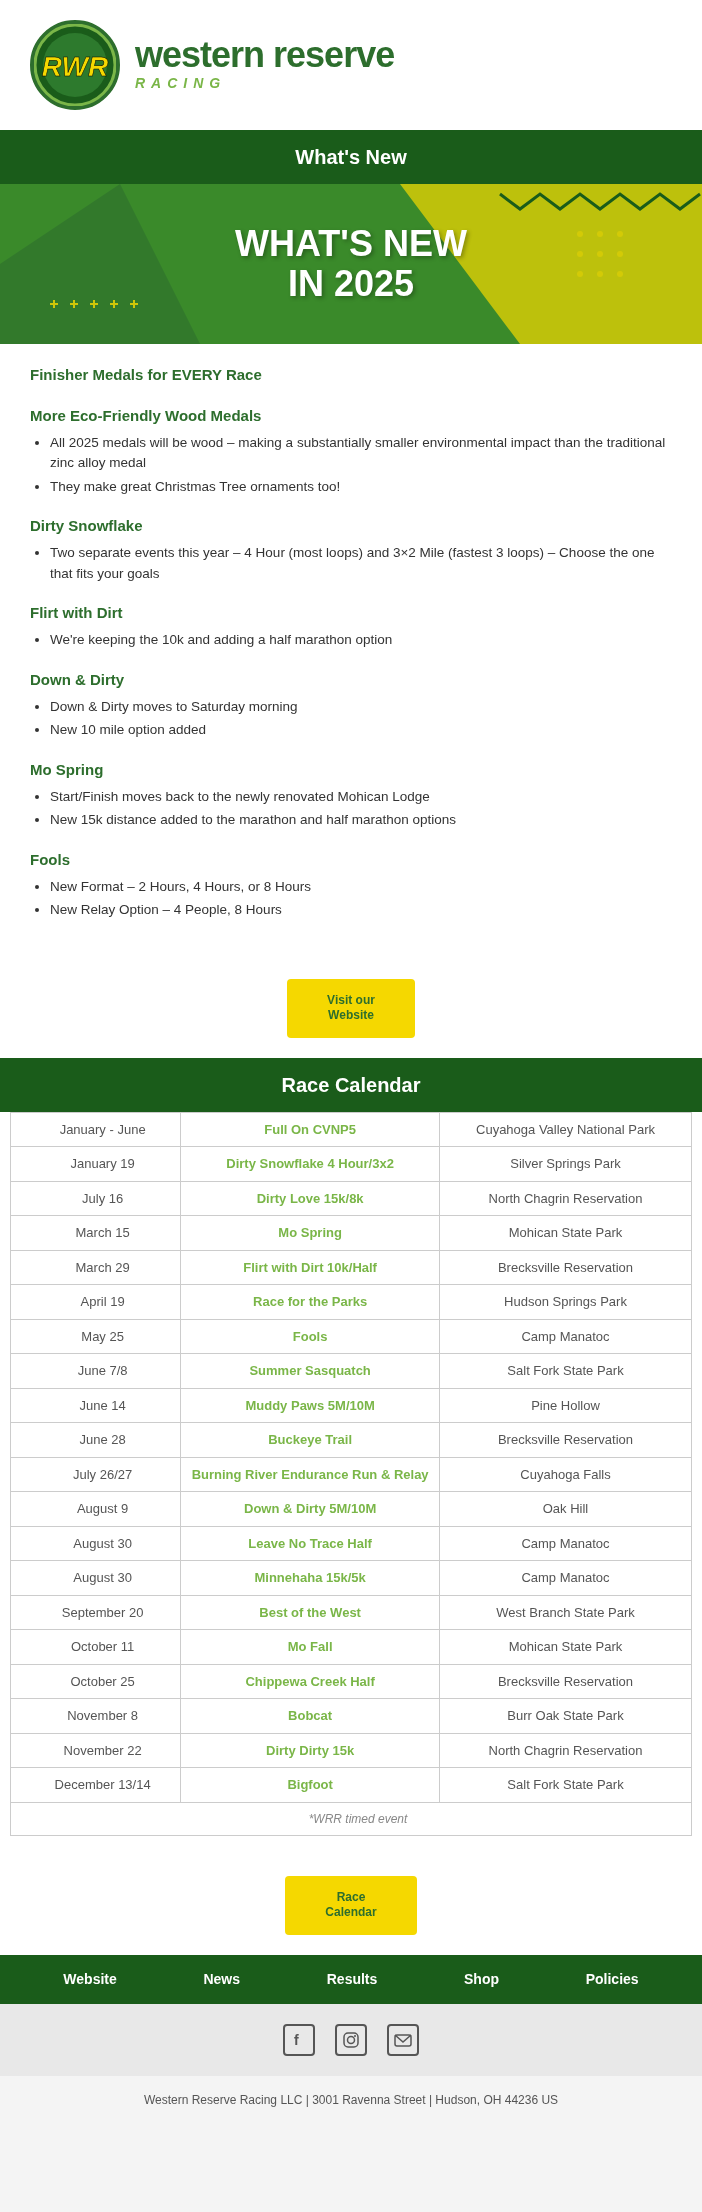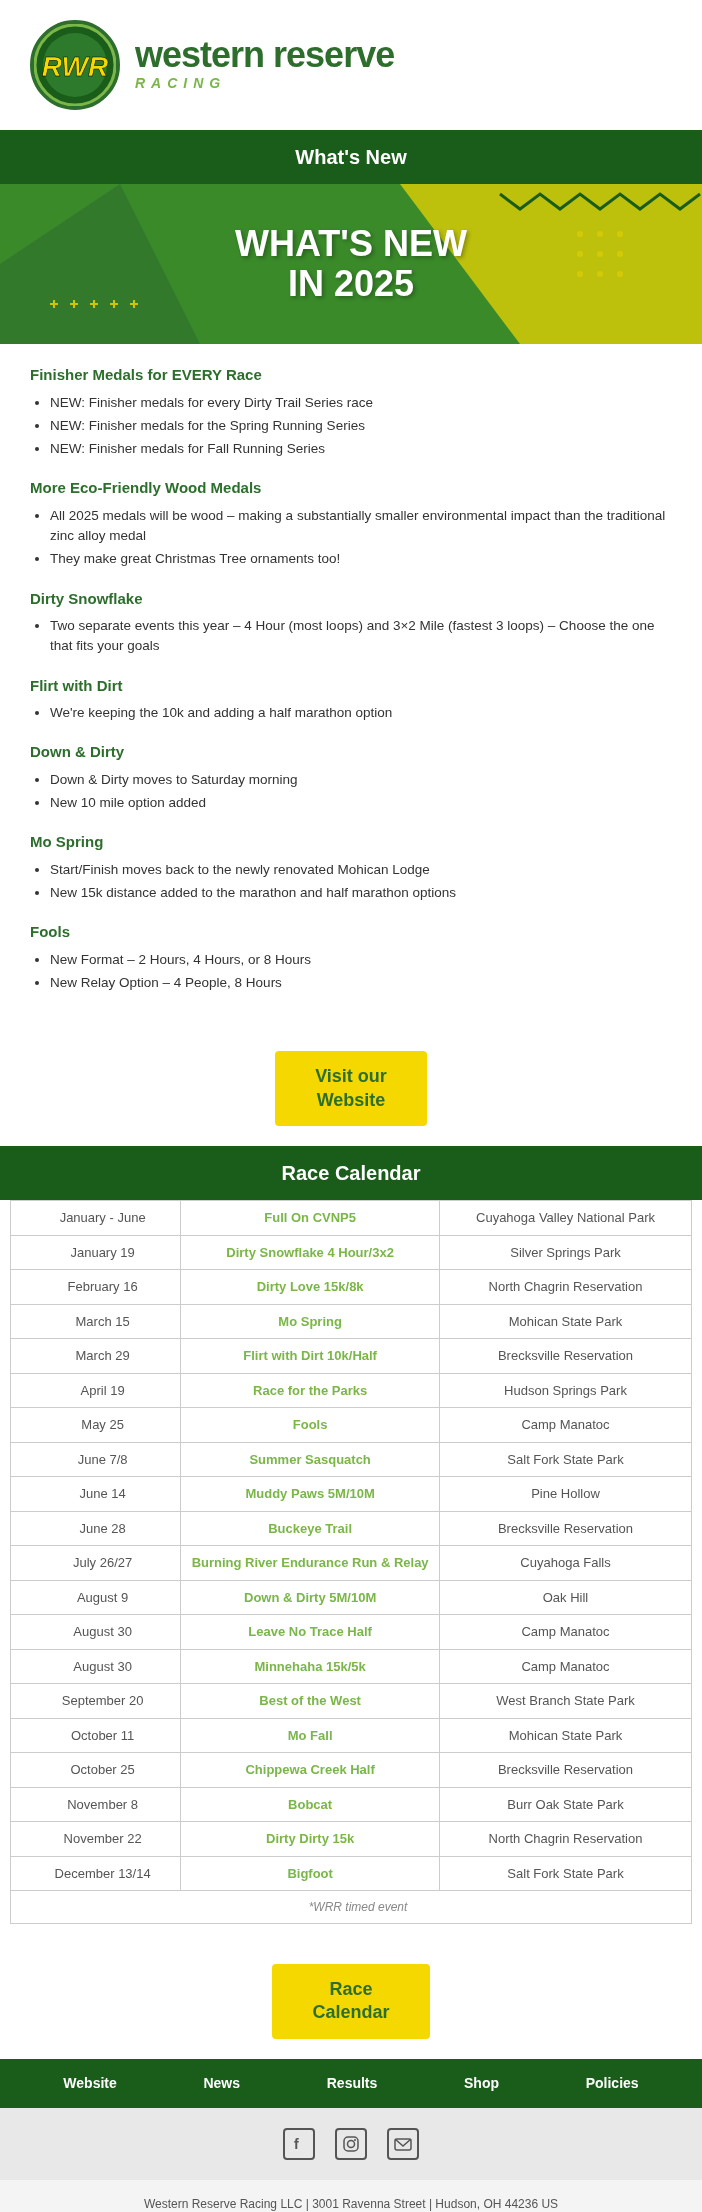--- a/index.html
+++ b/index.html
@@ -113,21 +113,21 @@
     
     .cta-wrapper {
       text-align: center;
       padding: 20px;
     }
     .cta-button {
       display: inline-block;
       background: #f5d800;
       color: #2d6e2d;
       font-weight: 700;
-      font-size: 18px;
+      font-size: 12px;
       padding: 14px 40px;
       text-decoration: none;
       border-radius: 4px;
       cursor: pointer;
       border: none;
       line-height: 1.3;
     }
     
     .table-wrapper {
       padding: 0 10px 20px;
@@ -279,25 +279,20 @@
     <div class="banner-text">
       <span>WHAT'S NEW</span><br>
       <span>IN 2025</span>
     </div>
   </div>
 
   <div class="content">
 
     <div class="content-section">
       <h3>Finisher Medals for EVERY Race</h3>
-      <ul>
-        <li>NEW: Finisher medals for every Dirty Trail Series race</li>
-        <li>NEW: Finisher medals for the Spring Running Series</li>
-        <li>NEW: Finisher medals for Fall Running Series</li>
-      </ul>
     </div>
 
     <div class="content-section">
       <h3>More Eco-Friendly Wood Medals</h3>
       <ul>
         <li>All 2025 medals will be wood – making a substantially smaller environmental impact than the traditional zinc alloy medal</li>
         <li>They make great Christmas Tree ornaments too!</li>
       </ul>
     </div>
 
@@ -358,21 +353,21 @@
             <td>January - June</td>
             <td>Full On CVNP5</td>
             <td>Cuyahoga Valley National Park</td>
           </tr>
           <tr>
             <td>January 19</td>
             <td>Dirty Snowflake 4 Hour/3x2</td>
             <td>Silver Springs Park</td>
           </tr>
           <tr>
-            <td>February 16</td>
+            <td>July 16</td>
             <td>Dirty Love 15k/8k</td>
             <td>North Chagrin Reservation</td>
           </tr>
           <tr>
             <td>March 15</td>
             <td>Mo Spring</td>
             <td>Mohican State Park</td>
           </tr>
           <tr>
             <td>March 29</td>

